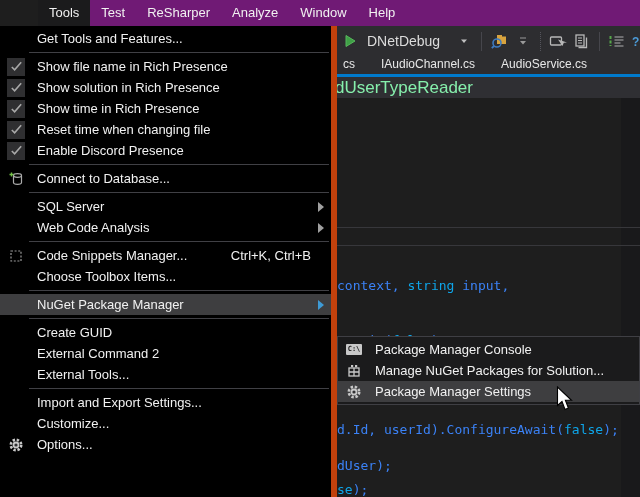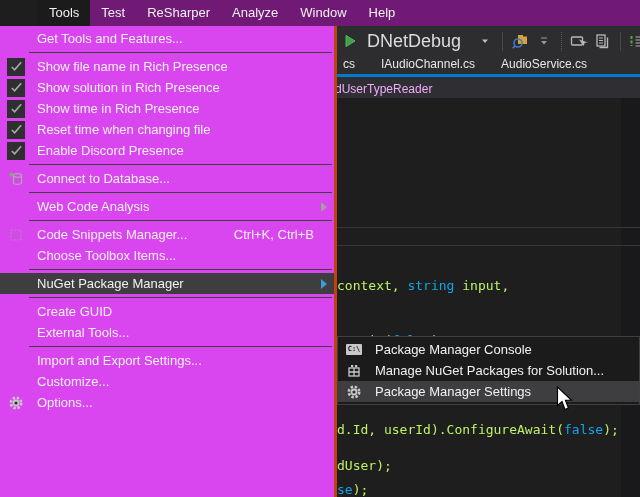--- a/index.html
+++ b/index.html
@@ -11,43 +11,43 @@
   }
   
   .menubar { position:absolute; left:0; top:0; width:640px; height:26px;
     background:#701a75; display:flex; align-items:stretch; z-index:5;margin-left:38px; }
   .mb-item { padding:0 11px; line-height:26px; font-size:13px; color:#F1F1F1; cursor:default; }
   .mb-item.active { background:#1B1B1C; }
   
   .toolbar { position:absolute; left:0; top:26px; width:640px; height:30px;
     background:#2D2D30; display:flex; align-items:center; padding-left:338px; z-index:1; }
   .tb-icon { width:20px; height:18px; display:flex; align-items:center; justify-content:center; margin:0 2px; flex:none; }
-  .tb-label { color:#DCDCDC; font-size:18px; margin:0 12px 0 5px; white-space:nowrap; }
+  .tb-label { color:#DCDCDC; font-size:14px; margin:0 12px 0 5px; white-space:nowrap; }
   .tb-sep { width:1px; height:19px; background:#46464C; margin:0 5px; flex:none; }
   .tb-sep.dotted { background:none; border-left:1px dotted #55555C; }
   
   .tabstrip { position:absolute; left:0; top:54px; width:640px; height:20px;
     background:#2D2D30; display:flex; align-items:center; padding-left:330px; z-index:1; }
   .tab { font-size:12px; color:#E8E8E8; padding:0 13px; line-height:20px; white-space:nowrap; }
   .blue-line { position:absolute; left:0; top:74px; width:640px; height:3px; background:#007ACC; z-index:1; }
   
   .breadcrumb { position:absolute; left:0; top:77px; width:640px; height:21px;
     background:#2F2F33; line-height:21px; padding-left:335px; z-index:1; }
-  .breadcrumb span { font-size:12px; color:#f0abfc; }
+  .breadcrumb span { font-size:17px; color:#86efac; }
   
   .editor { position:absolute; left:0; top:98px; width:640px; height:399px; background:#1E1E1E; z-index:0; }
   .scroll-strip { position:absolute; left:621px; top:98px; width:19px; height:399px; background:#19191B; z-index:0; }
   .hline { position:absolute; left:337px; width:303px; height:1px; background:#37373B; z-index:0; }
   .code-line { position:absolute; font-family:"DejaVu Sans Mono", monospace; font-size:13px;
     color:#D8D8D8; white-space:pre; z-index:0; }
   .c-kw { color:#0ea5e9; }
-  .c-plain { color:#bef264; }
+  .c-plain { color:#3b82f6; }
   
   .tools-menu { position:absolute; left:0; top:26px; width:337px; height:471px;
-    background:#d946ef; border-right:3px solid #c2410c; padding-top:2px; z-index:10; }
+    background:#000000; border-right:6px solid #c2410c; padding-top:2px; z-index:10; }
   .menu-row { height:21px; display:flex; align-items:center; position:relative; cursor:default; }
   .menu-row.hl { background:#3E3E40; }
   .menu-gutter { width:32px; flex:none; display:flex; align-items:center; justify-content:center; }
   .chk-box { width:18px; height:18px; background:#2F2F31; display:flex; align-items:center; justify-content:center; }
   .menu-label { font-size:13px; color:#F1F1F1; margin-left:5px; white-space:nowrap; }
   .menu-shortcut { font-size:13px; color:#F1F1F1; margin-left:auto; margin-right:20px; white-space:nowrap; }
   .menu-sep { height:1px; background:#404045; margin:3px 2px 3px 29px; }
   .sub-arrow { position:absolute; right:7px; top:50%; margin-top:-5px; width:0; height:0;
     border-top:5px solid transparent; border-bottom:5px solid transparent; border-left:6px solid #A0A0A0; }
   .sub-arrow.blue { border-left-color:#3E9BD6; }
@@ -212,20 +212,25 @@
             <ellipse cx="9.5" cy="4.5" rx="4" ry="1.8" fill="none" stroke="#ABABAB" stroke-width="1.2"></ellipse>
             <path d="M5.5 4.5v7c0 1 1.8 1.8 4 1.8s4-.8 4-1.8v-7" fill="none" stroke="#ABABAB" stroke-width="1.2"></path>
             <path d="M1.5 3.5h4M3.5 1.5v4" stroke="#73C048" stroke-width="1.4"></path>
           </svg>
         </span>
         <span class="menu-label">Connect to Database...</span>
       </div>
       <div class="menu-sep"></div>
       <div class="menu-row">
         <span class="menu-gutter"></span>
+        <span class="menu-label">SQL Server</span>
+        <span class="sub-arrow"></span>
+      </div>
+      <div class="menu-row">
+        <span class="menu-gutter"></span>
         <span class="menu-label">Web Code Analysis</span>
         <span class="sub-arrow"></span>
       </div>
       <div class="menu-sep"></div>
       <div class="menu-row">
         <span class="menu-gutter">
           <svg viewBox="0 0 16 16" width="16" height="16">
             <rect x="3" y="3" width="10" height="10" fill="none" stroke="#9A9A9A" stroke-width="1.2" stroke-dasharray="2 1.6"></rect>
           </svg>
         </span>
@@ -239,20 +244,24 @@
       <div class="menu-sep"></div>
       <div class="menu-row hl">
         <span class="menu-gutter"></span>
         <span class="menu-label">NuGet Package Manager</span>
         <span class="sub-arrow blue"></span>
       </div>
       <div class="menu-sep"></div>
       <div class="menu-row">
         <span class="menu-gutter"></span>
         <span class="menu-label">Create GUID</span>
+      </div>
+      <div class="menu-row">
+        <span class="menu-gutter"></span>
+        <span class="menu-label">External Command 2</span>
       </div>
       <div class="menu-row">
         <span class="menu-gutter"></span>
         <span class="menu-label">External Tools...</span>
       </div>
       <div class="menu-sep"></div>
       <div class="menu-row">
         <span class="menu-gutter"></span>
         <span class="menu-label">Import and Export Settings...</span>
       </div>

